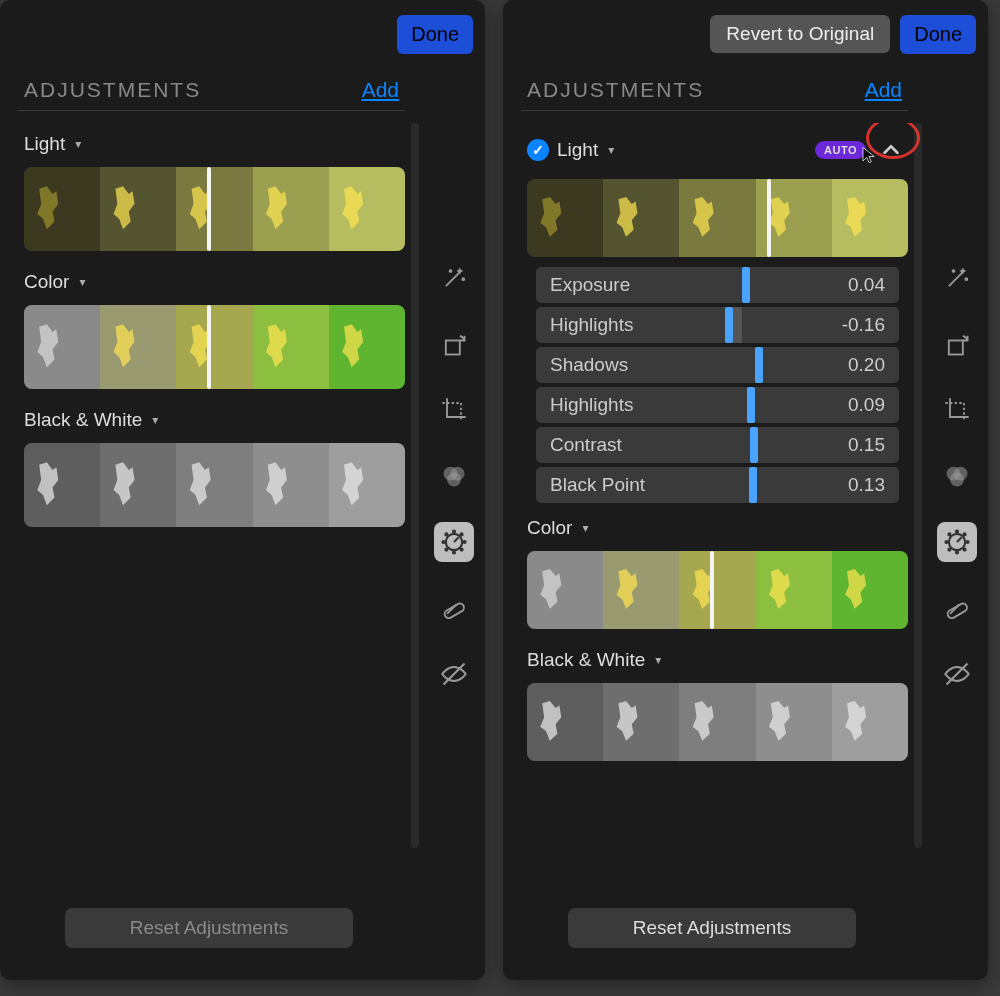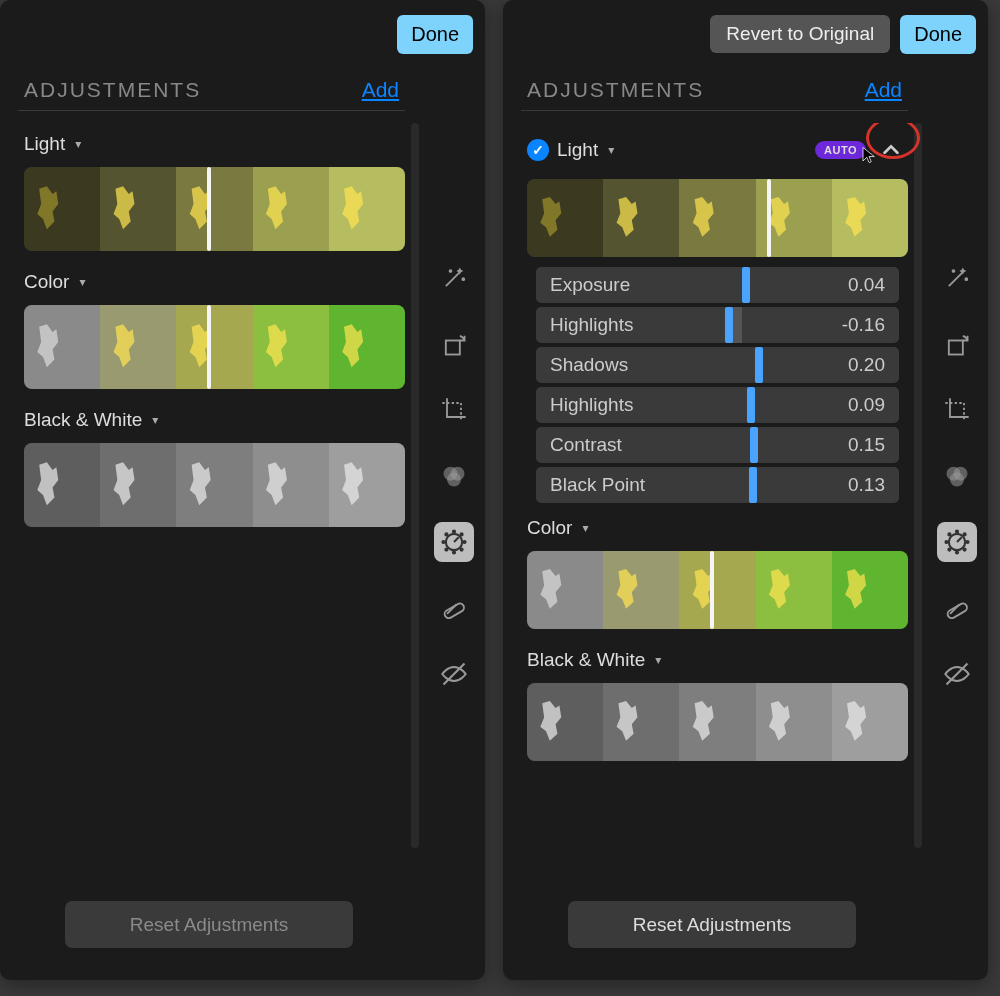--- a/index.html
+++ b/index.html
@@ -25,21 +25,21 @@
   }
   .panel-top {
     height: 68px;
     display: flex;
     align-items: center;
     justify-content: flex-end;
     padding: 0 12px;
     gap: 10px;
   }
   .btn-done {
-    background: #7dd3fc;
+    background: #1d4ed8;
     color: #000;
     border: none;
     border-radius: 6px;
     font-size: 20px;
     font-weight: 500;
     padding: 8px 14px;
     cursor: pointer;
   }
   .btn-revert {
     background: #555;
@@ -286,21 +286,21 @@
     font-size: 19px;
     min-width: 58px;
     text-align: right;
   }
 
   .reset-bar {
     position: absolute;
     bottom: 20px;
     left: 24px;
     right: 70px;
-    height: 47px;
+    height: 40px;
     background: #3a3a3a;
     border-radius: 7px;
     display: flex;
     align-items: center;
     justify-content: center;
     color: #8a8a8a;
     font-size: 19px;
     cursor: pointer;
     margin-left: 41px;
   }

